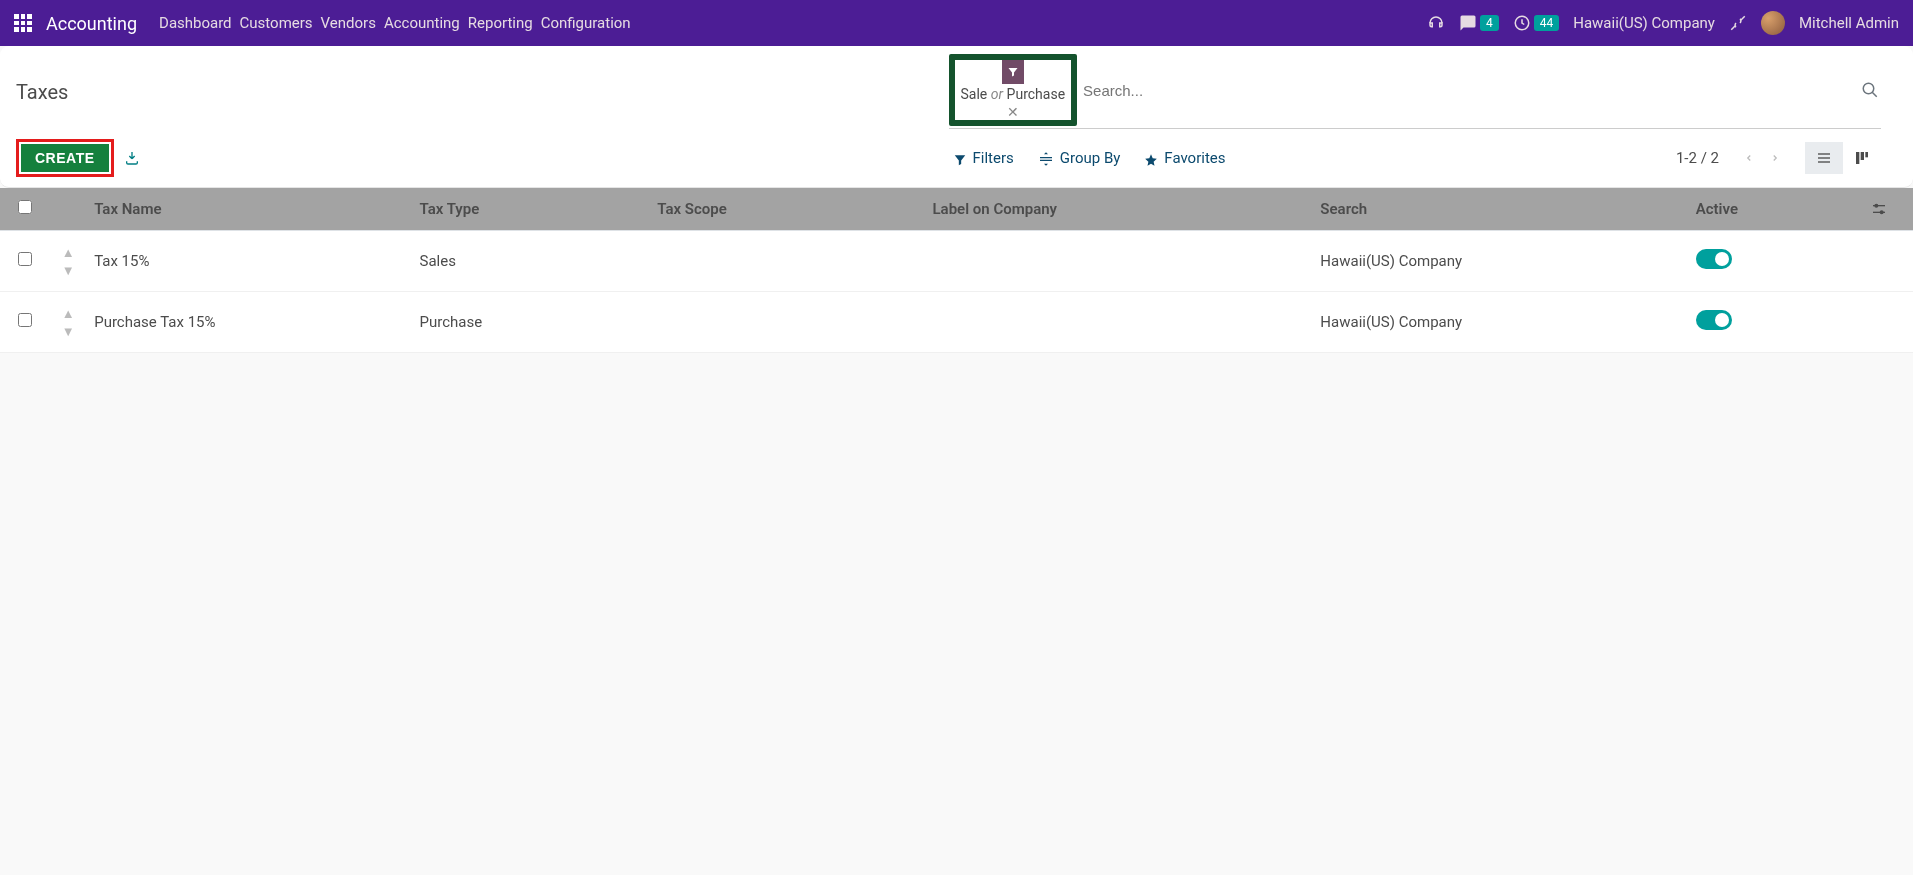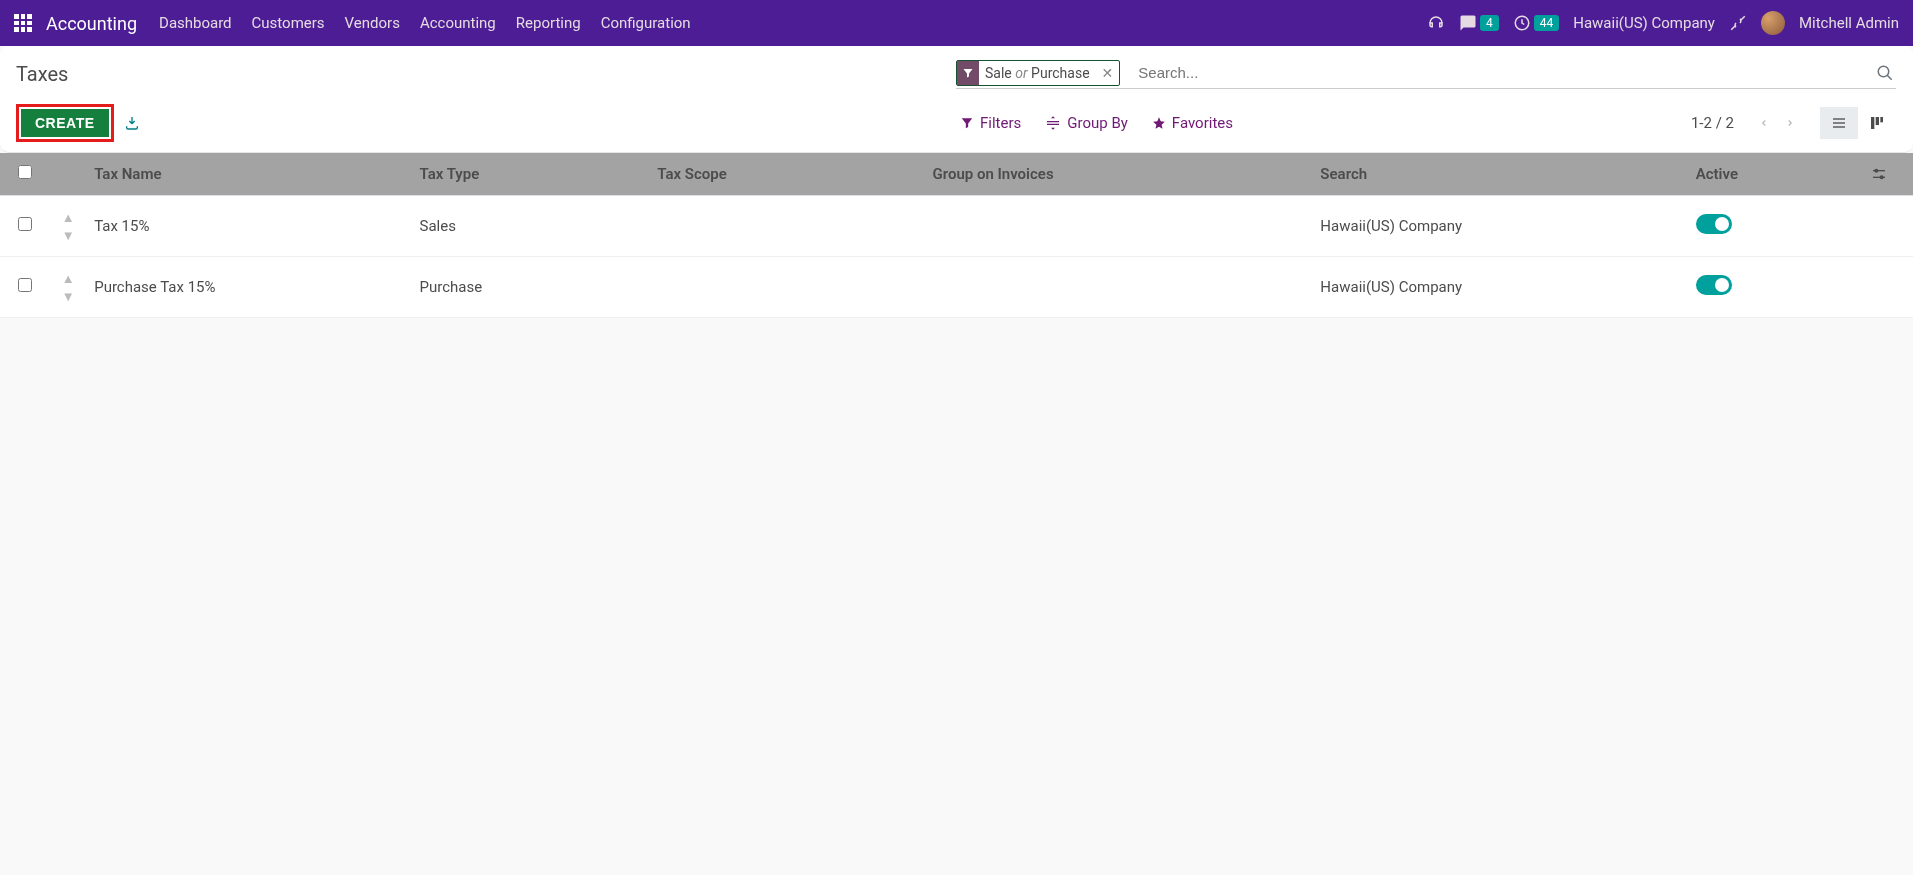--- a/index.html
+++ b/index.html
@@ -3,50 +3,50 @@
   <meta charset="utf-8">
   <style>
     * { margin: 0; padding: 0; box-sizing: border-box; }
     body { font-family: -apple-system, BlinkMacSystemFont, "Segoe UI", Roboto, Helvetica, Arial, sans-serif; font-size: 14px; color: #4c4c4c; background: #f9f9f9; }
     
     
     .navbar { background: #4c1d95; height: 46px; display: flex; align-items: center; padding: 0 14px; color: #fff; }
     .nav-apps-icon { width: 18px; height: 18px; display: grid; grid-template-columns: repeat(3,1fr); grid-template-rows: repeat(3,1fr); gap: 2px; margin-right: 14px; cursor: pointer; }
     .nav-apps-icon span { background: #fff; }
     .nav-brand { font-size: 18px; margin-right: 22px; }
-    .nav-menu { display: flex; gap: 20px; flex: 1; }
+    .nav-menu { display: flex; gap: 8px; flex: 1; }
     .nav-menu a { color: #e6dbe2; text-decoration: none; font-size: 15px; cursor: pointer; }
     .nav-right { display: flex; align-items: center; gap: 14px; }
     .nav-icon { color: #e6dbe2; cursor: pointer; display: flex; align-items: center; font-size: 16px; }
     .badge { background: #00A09D; color: #fff; font-size: 12px; padding: 1px 6px; border-radius: 3px; margin-left: 3px; }
     .avatar { width: 24px; height: 24px; border-radius: 50%; background: radial-gradient(circle at 30% 30%, #d9a06b, #8a5a3c); display: inline-block; }
     .nav-company { color: #e6dbe2; font-size: 15px; }
 
     
-    .control-panel { background: #fff; border-bottom: 1px solid #e5e5e5; padding: 8px 17px 0 16px; border-radius: 9px; }
+    .control-panel { background: #fff; border-bottom: 1px solid #e5e5e5; padding: 8px 32px 0 16px; border-radius: 9px; }
     .cp-top { display: flex; align-items: center; min-height: 40px; }
     .cp-title { font-size: 20px; color: #4c4c4c; flex: 0 0 50%; }
     .cp-search-wrap { flex: 1; display: flex; align-items: center; border-bottom: 1px solid #ccc; padding-bottom: 2px; position: relative; }
-    .facet { display: inline-flex; align-items: center; border: 1px solid #14532d; border-radius: 2px; margin-right: 16px; font-size: 14px; }
+    .facet { display: inline-flex; align-items: center; border: 6px solid #14532d; border-radius: 2px; margin-right: 4px; font-size: 14px; flex-direction: column; }
     .facet-icon { background: #714B67; color: #fff; width: 22px; height: 24px; display: flex; align-items: center; justify-content: center; }
     .facet-body { padding: 2px 6px; color: #4c4c4c; }
     .facet-body em { font-style: italic; color: #888; }
     .facet-remove { padding: 0 6px; cursor: pointer; color: #888; font-size: 14px; }
     .search-input { border: none; outline: none; font-size: 15px; flex: 1; padding: 4px 2px; color: #be185d; }
     .search-icon { color: #6c757d; font-size: 18px; padding: 0 2px; cursor: pointer; }
 
     .cp-bottom { display: flex; align-items: center; padding: 10px 0; }
     .cp-left { flex: 0 0 50%; display: flex; align-items: center; gap: 10px; }
     .btn-create { background: #15803d; color: #fff; border: none; padding: 6px 14px; font-weight: 600; font-size: 14px; letter-spacing: 0.5px; cursor: pointer; }
     .highlight-box { border: 3px solid #e41c1c; padding: 2px; display: inline-flex; }
     .import-icon { color: #017E84; font-size: 16px; cursor: pointer; }
 
     .cp-right { flex: 1; display: flex; align-items: center; }
     .search-options { display: flex; gap: 24px; margin-left: 4px; }
-    .search-opt { display: flex; align-items: center; gap: 6px; color: #701a75; cursor: pointer; font-size: 15px; }
+    .search-opt { display: flex; align-items: flex-end; gap: 6px; color: #0c4a6e; cursor: pointer; font-size: 15px; }
     .pager-group { margin-left: auto; display: flex; align-items: center; gap: 21px; }
     .pager { color: #4c4c4c; font-size: 15px; }
     .pager-arrows { display: flex; gap: 8px; }
     .pager-arrow { color: #bbb; font-size: 15px; cursor: pointer; padding: 4px; }
     .view-switcher { display: flex; gap: 0; }
     .view-btn { width: 38px; height: 32px; display: flex; align-items: center; justify-content: center; cursor: pointer; color: #4c4c4c; font-size: 16px; }
     .view-btn.active { background: #e9ecef; }
 
     
     .list-view { background: #fff; }
@@ -223,21 +223,21 @@
 
 <div class="list-view">
   <table>
     <thead>
       <tr>
         <th class="col-check"><input type="checkbox" style=""></th>
         <th class="col-handle"></th>
         <th class="col-name">Tax Name</th>
         <th class="col-type">Tax Type</th>
         <th class="col-scope">Tax Scope</th>
-        <th class="col-label">Group on Invoices</th>
+        <th class="col-label">Label on Company</th>
         <th class="col-company">Search</th>
         <th class="col-active">Active</th>
         <th class="col-opt">
           <span class="settings-icon">
             <svg width="16" height="16" viewBox="0 0 24 24" fill="none" stroke="currentColor" stroke-width="2">
                 <line x1="3" y1="7" x2="21" y2="7"></line>
                 <circle cx="8" cy="7" r="2" fill="currentColor"></circle>
                 <line x1="3" y1="17" x2="21" y2="17"></line>
                 <circle cx="16" cy="17" r="2" fill="currentColor"></circle>
               </svg>

